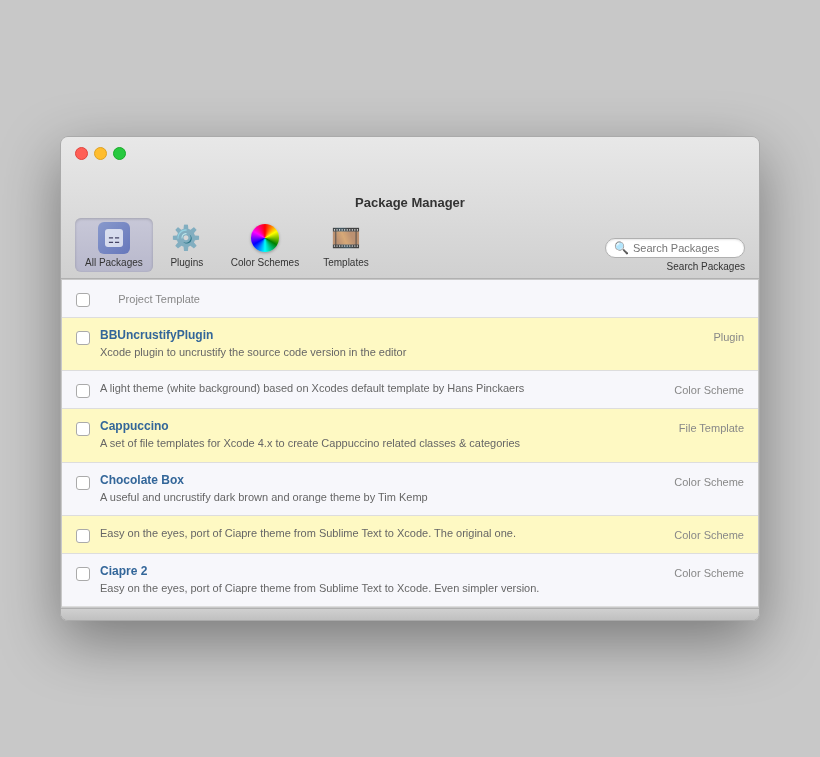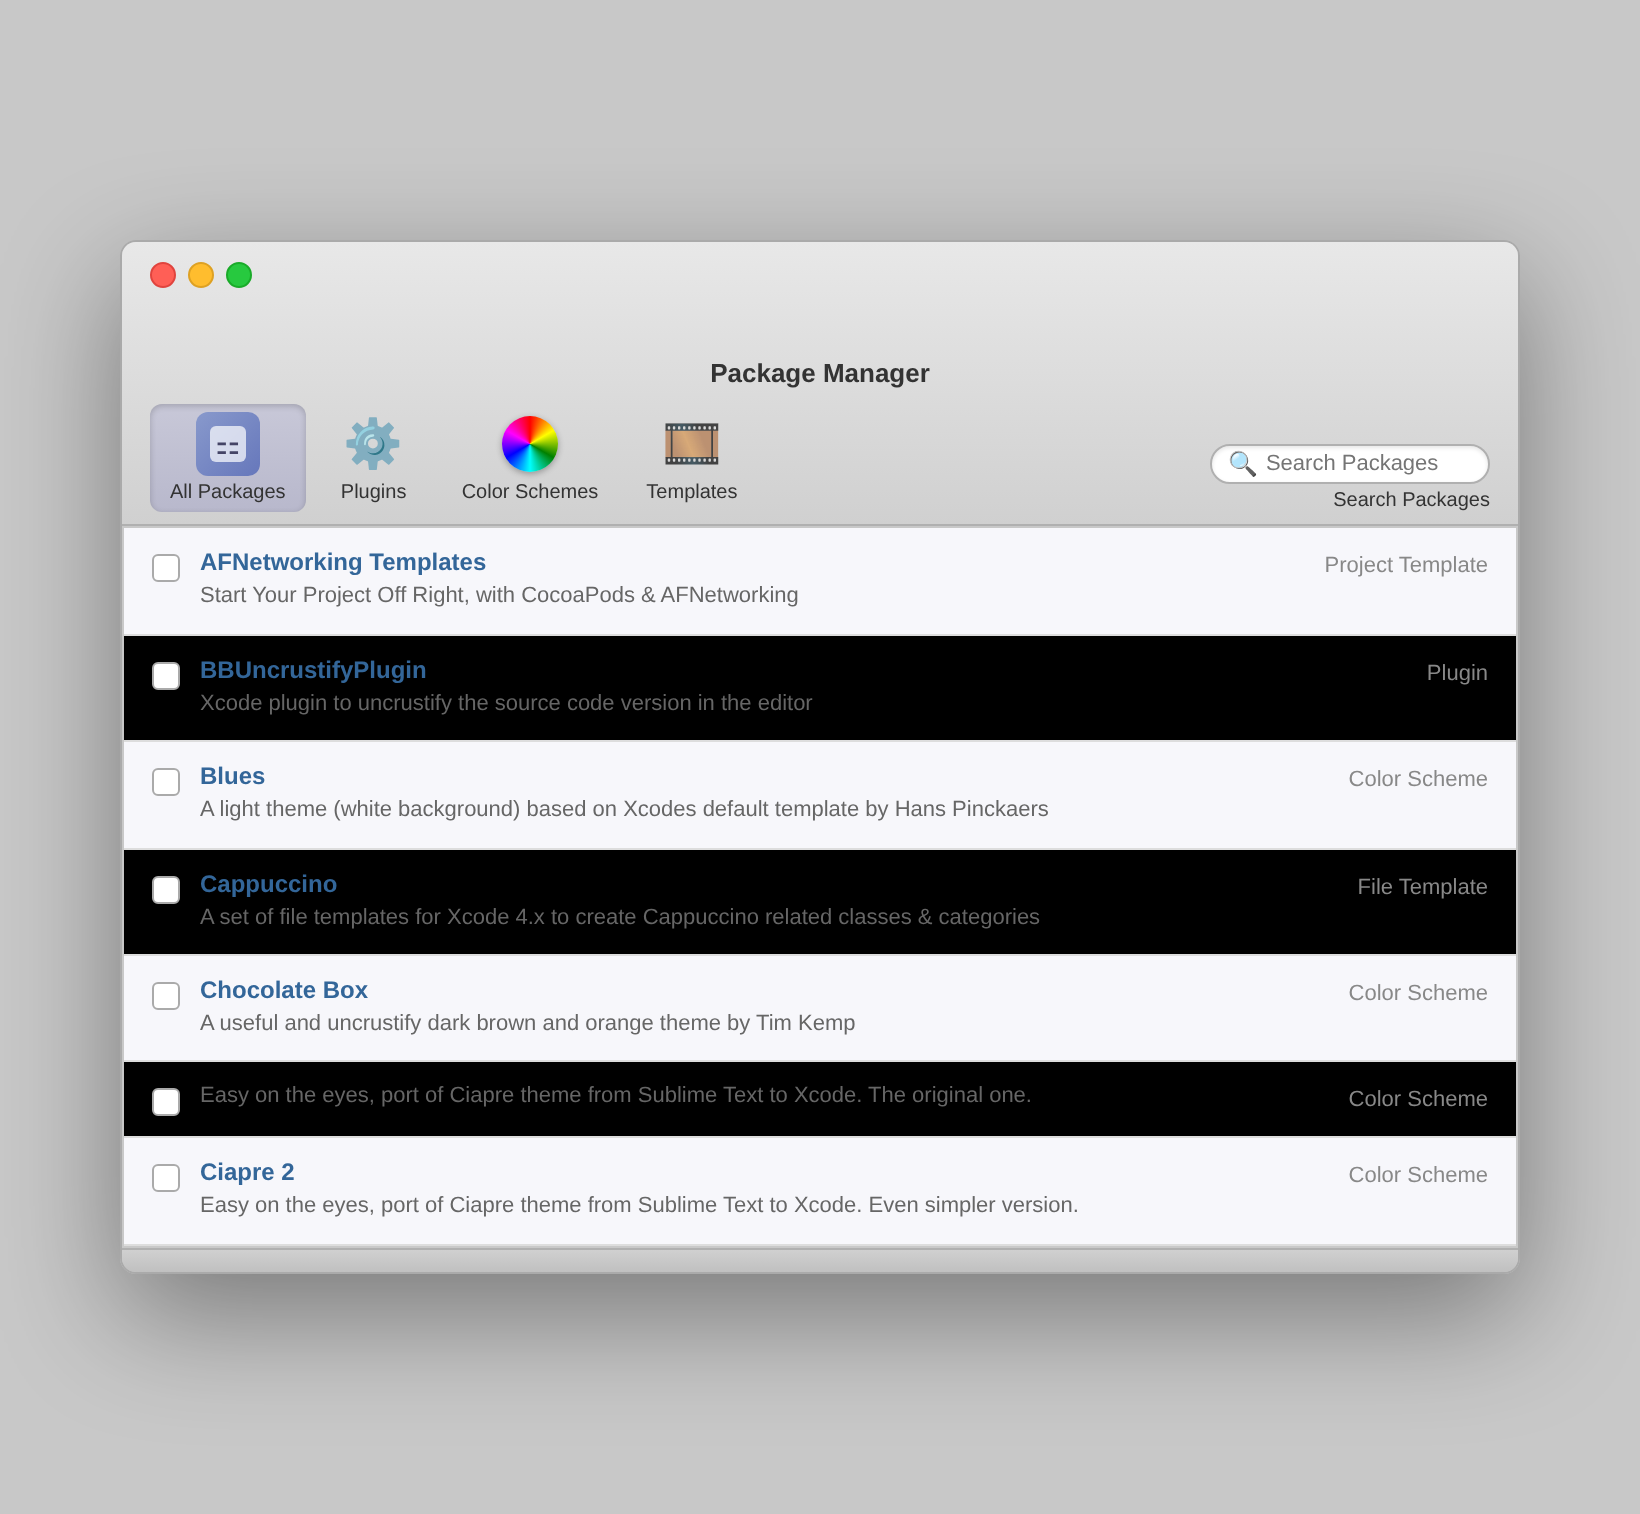--- a/index.html
+++ b/index.html
@@ -188,21 +188,21 @@
     .content {
       background: #f0f0f5;
       border: 1px solid #c8c8c8;
     }
 
     .package-row {
       display: flex;
       align-items: flex-start;
       padding: 10px 14px;
       border-bottom: 1px solid #ddd;
-      background: #000000;
+      background: #fef9c3;
       position: relative;
     }
 
     .package-row:nth-child(odd) {
       background: #f7f7fb;
     }
 
     .package-checkbox {
       width: 14px;
       height: 14px;
@@ -304,40 +304,35 @@
         </div>
         <span class="search-label">Search Packages</span>
       </div>
     </div>
   </div>
 
   <div class="content">
 
     <div class="package-row">
       <div class="package-checkbox"></div>
-      <div class="package-info">
-        <div class="package-name">AFNetworking Templates</div>
-        <div class="package-desc">Start Your Project Off Right, with CocoaPods &amp; AFNetworking</div>
-      </div>
       <div class="package-type">Project Template</div>
     </div>
 
     <div class="package-row">
       <div class="package-checkbox"></div>
       <div class="package-info">
         <div class="package-name">BBUncrustifyPlugin</div>
         <div class="package-desc">Xcode plugin to uncrustify the source code version in the editor</div>
       </div>
       <div class="package-type">Plugin</div>
     </div>
 
     <div class="package-row">
       <div class="package-checkbox"></div>
       <div class="package-info">
-        <div class="package-name">Blues</div>
         <div class="package-desc">A light theme (white background) based on Xcodes default template by Hans Pinckaers</div>
       </div>
       <div class="package-type">Color Scheme</div>
     </div>
 
     <div class="package-row">
       <div class="package-checkbox"></div>
       <div class="package-info">
         <div class="package-name">Cappuccino</div>
         <div class="package-desc">A set of file templates for Xcode 4.x to create Cappuccino related classes &amp; categories</div>

